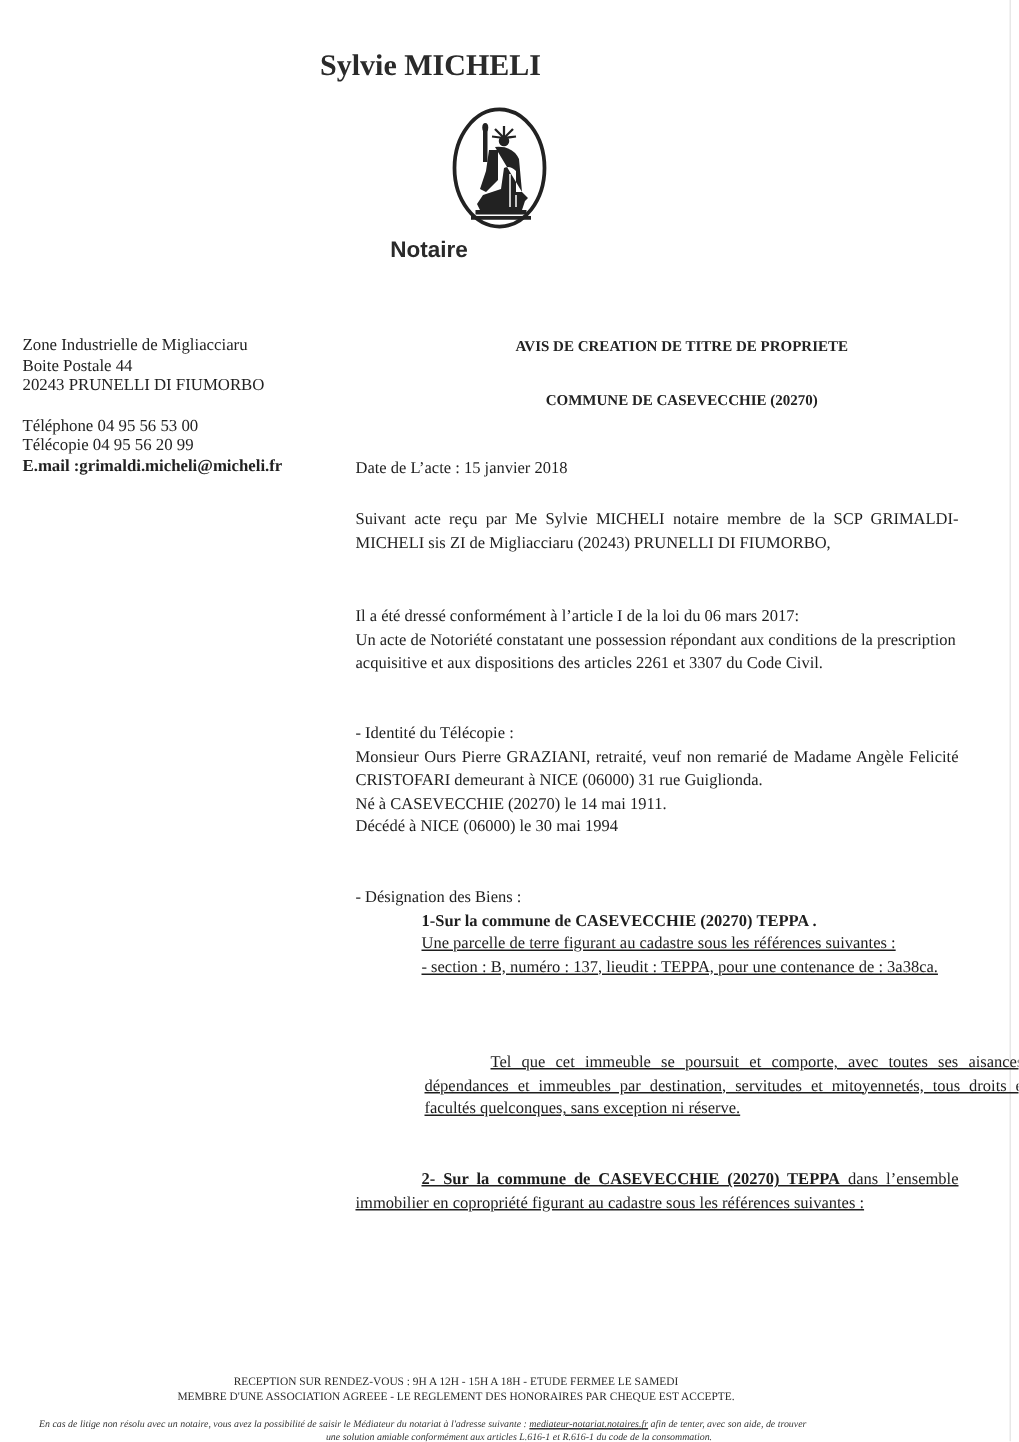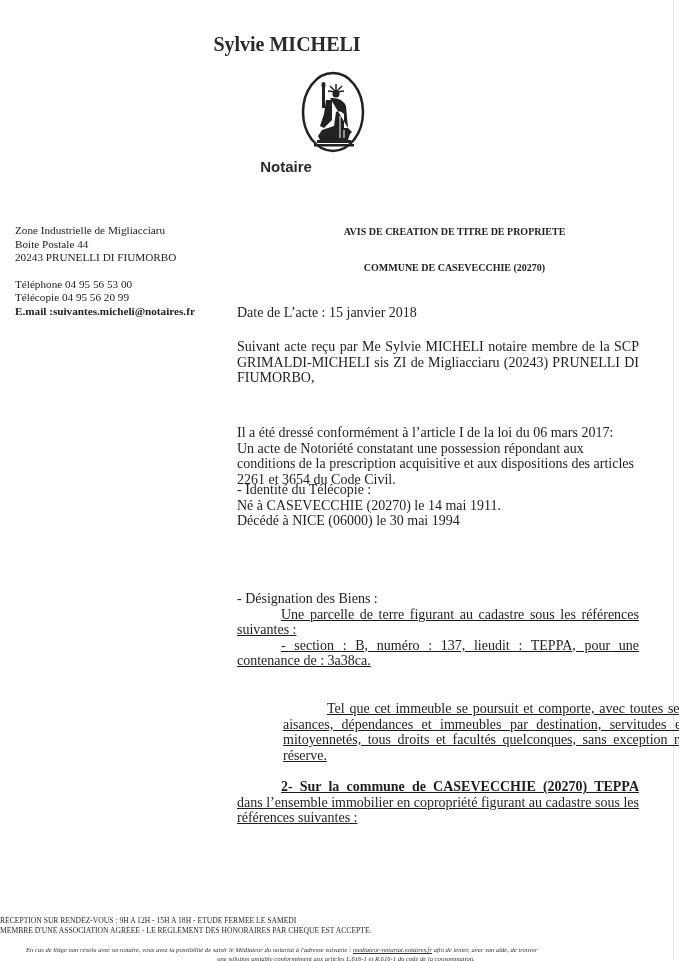--- a/index.html
+++ b/index.html
@@ -19,27 +19,27 @@
     }
     .addr { left: 15px; top: 224px; font-size: 11.2px; line-height: 13.6px; color: #222; }
     .addr .gap { height: 13px; }
     .addr .email { font-weight: bold; }
     .title {
       left: 230px; width: 449px; text-align: center; font-weight: bold; font-size: 10px; color: #222;
     }
     .t1 { top: 226px; }
     .t2 { top: 262px; }
     .body {
-      left: 237px; width: 402px; font-size: 14px; line-height: 15.5px; color: #1e1e1e;
+      left: 237px; width: 402px; font-size: 11px; line-height: 15.5px; color: #1e1e1e;
     }
     .justify { text-align: justify; text-align-last: left; }
     .indent { text-indent: 44px; text-decoration: underline; }
     .bold { font-weight: bold; }
     .footer1 {
-      left: 0; width: 608px; top: 916px; 
+      left: 0; width: 608px; top: 916px; text-align: center;
       font-size: 7.6px; line-height: 10px; color: #2a2a2a;
     }
     .footer2 {
       left: 26px; width: 640px; top: 945px; font-style: italic;
       font-size: 6.6px; line-height: 9px; color: #333; white-space: nowrap; overflow: hidden; height: 16px;
     }
     .footer2 a { color: #333; text-decoration: underline; }
     .right-edge { left: 673px; top: 0; width: 1px; height: 961px; background: #e8e8e8; }
   </style>
 </head>
@@ -79,43 +79,45 @@
 
 <div class="abs header-role">Notaire</div>
 
 <div class="abs addr">
   <div>Zone Industrielle de Migliacciaru</div>
   <div>Boite Postale 44</div>
   <div>20243 PRUNELLI DI FIUMORBO</div>
   <div class="gap"></div>
   <div>Téléphone 04 95 56 53 00</div>
   <div>Télécopie  04 95 56 20 99</div>
-  <div class="email">E.mail :suivantes.micheli@notaires.fr</div>
+  <div class="email">E.mail :grimaldi.micheli@micheli.fr</div>
 </div>
 
 <div class="abs title t1">AVIS DE CREATION DE TITRE DE PROPRIETE</div>
 <div class="abs title t2">COMMUNE DE CASEVECCHIE (20270)</div>
 
 <div class="abs body" style="top:305px;">Date de L’acte : 15 janvier 2018</div>
 
 <div class="abs body justify" style="top:339px;">Suivant acte reçu par Me Sylvie MICHELI notaire membre de la SCP GRIMALDI-MICHELI sis ZI de Migliacciaru (20243) PRUNELLI DI FIUMORBO,</div>
 
-<div class="abs body" style="top:425px;">
+<div class="abs body" style="top:404px;">
   <div>Il a été dressé conformément à l’article I de la loi du 06 mars 2017:</div>
-  <div>Un acte de Notoriété constatant une possession répondant aux conditions de la prescription acquisitive et aux dispositions des articles 2261 et 3654 du Code Civil.</div>
+  <div>Un acte de Notoriété constatant une possession répondant aux conditions de la prescription acquisitive et aux dispositions des articles 2261 et 3307 du Code Civil.</div>
 </div>
 
 <div class="abs body" style="top:482px;">
   <div>- Identité du Télécopie :</div>
+  <div class="justify">Monsieur Ours Pierre GRAZIANI, retraité, veuf non remarié de Madame Angèle Felicité CRISTOFARI demeurant à NICE (06000) 31 rue Guiglionda.</div>
   <div>Né à CASEVECCHIE (20270) le  14 mai 1911.</div>
   <div>Décédé à NICE (06000) le 30 mai 1994</div>
 </div>
 
 <div class="abs body" style="top:591px;">
   <div>- Désignation des Biens :</div>
+  <div class="bold" style="padding-left:44px;">1-Sur la commune de CASEVECCHIE (20270) TEPPA  .</div>
   <div class="justify indent">Une parcelle de terre figurant au cadastre sous les références suivantes :</div>
   <div class="justify indent">- section : B, numéro : 137, lieudit : TEPPA, pour une contenance de : 3a38ca.</div>
 </div>
 
 <div class="abs body justify indent" style="top:701px;margin-left:46px;">Tel que cet immeuble se poursuit et comporte, avec toutes ses aisances, dépendances et immeubles par destination, servitudes et mitoyennetés, tous droits et facultés quelconques, sans exception ni réserve.</div>
 
 <div class="abs body justify indent" style="top:779px;"><span class="bold">2- Sur la commune de CASEVECCHIE (20270) TEPPA</span><span>  dans l’ensemble immobilier en copropriété figurant au cadastre sous les références suivantes :</span></div>
 
 <div class="abs body" style="top:826px;">
 </div>

